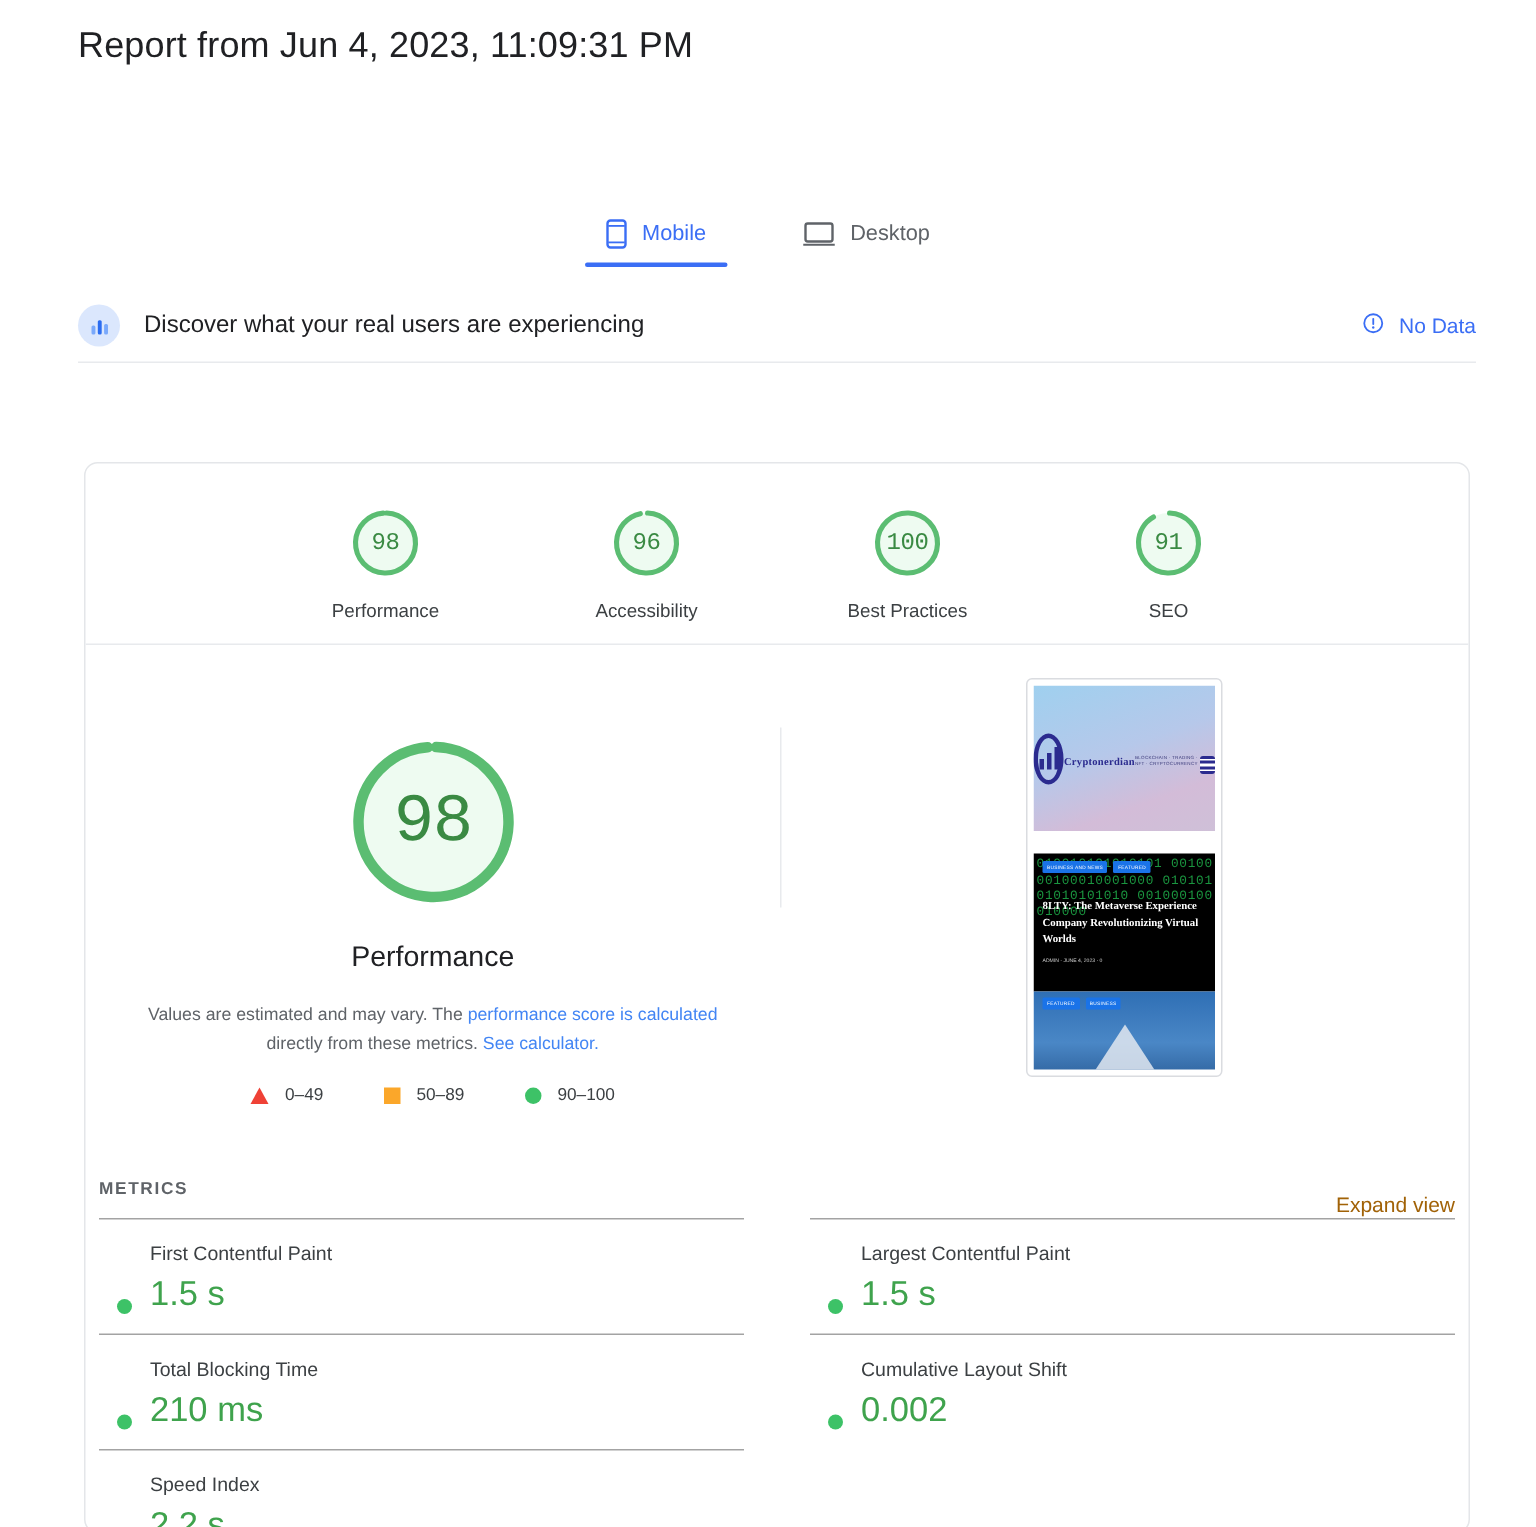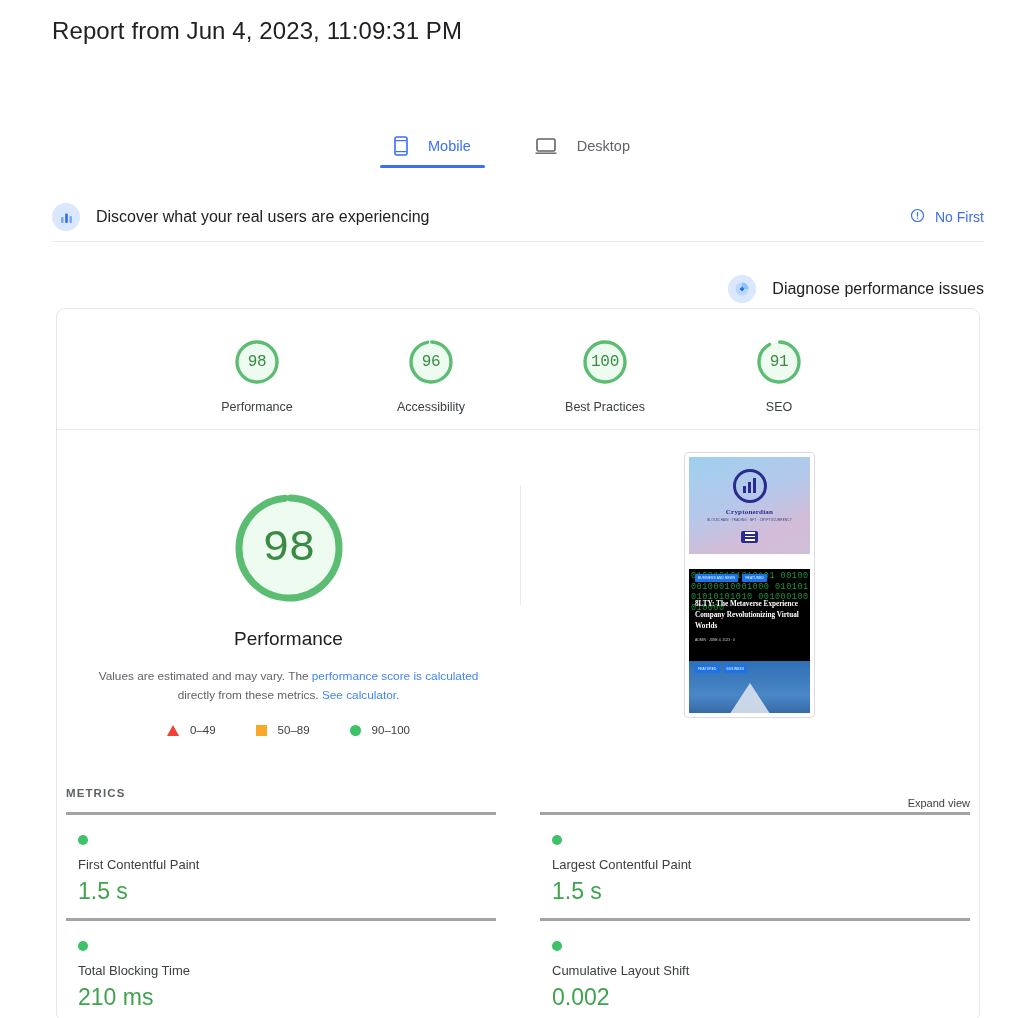--- a/index.html
+++ b/index.html
@@ -42,24 +42,25 @@
     font-family: "Liberation Sans", sans-serif;
     cursor: pointer; letter-spacing: 0.1px;
   }
 
   
   .tabs {
     position: absolute; left: 0; top: 130px; width: 1024px;
     display: flex; justify-content: center; gap: 36px;
   }
   .tab {
-    display: flex; align-items: center; gap: 20px;
+    display: flex; align-items: center; gap: 10px;
     padding: 6px 14px 12px 14px;
     font-size: 14.5px; cursor: pointer; position: relative;
     color: #5f6368;
+    margin-top: 10px;
   }
   .tab.active { color: #3b6ef5; font-weight: 500; }
   .tab.active::after {
     content: ""; position: absolute; left: 0; right: 0; bottom: 0;
     height: 3px; background: #3b6ef5; border-radius: 2px;
   }
   .tab svg { display: block; }
 
   
   .section-row {
@@ -164,21 +165,21 @@
   .thumb {
     width: 131px; height: 266px;
     border: 1px solid #dadce0; border-radius: 4px;
     background: #fff; padding: 4px; overflow: hidden;
   }
   .thumb-inner { width: 100%; height: 100%; overflow: hidden; position: relative; }
 
   .tn-hero {
     height: 97px; position: relative;
     background: linear-gradient(160deg,#9fd0ef 0%,#b6c8ea 45%,#d3bcd8 75%,#cfc0d8 100%);
-    display: flex; flex-direction: column; align-items: center; justify-content: center;
+    display: flex; flex-direction: row; align-items: center; justify-content: center;
   }
   .tn-logo {
     width: 34px; height: 34px; border-radius: 50%;
     border: 3px solid #2b2b8f; display: flex; align-items: flex-end;
     justify-content: center; gap: 2px; padding-bottom: 7px; background: transparent;
   }
   .tn-logo i { display: block; width: 3px; background: #2b2b8f; }
   .tn-logo i:nth-child(1) { height: 7px; }
   .tn-logo i:nth-child(2) { height: 11px; }
   .tn-logo i:nth-child(3) { height: 15px; }
@@ -233,29 +234,29 @@
 
   
   .metrics-head {
     display: flex; align-items: center;
     padding: 0 9px; height: 38px; margin-top: 6px;
   }
   .metrics-title {
     font-size: 11.5px; letter-spacing: 1.1px; color: #5f6368; text-transform: uppercase; font-weight: bold;
   }
   .expand-view {
-    margin-left: auto; font-size: 11px; color: #404040; cursor: pointer; margin-top: 20px;
+    margin-left: auto; font-size: 14px; color: #a16207; cursor: pointer; margin-top: 20px;
   }
   .metrics-grid {
     display: grid; grid-template-columns: 1fr 1fr; column-gap: 44px;
     padding: 0 9px;
   }
   .metric {
-    display: flex; align-items: flex-start; gap: 12px;
-    padding: 15px 0 13px 12px; border-top: 3px solid #a3a3a3; flex-direction: column;
+    display: flex; align-items: flex-end; gap: 12px;
+    padding: 15px 0 13px 12px; border-top: 1px solid #a3a3a3;
   }
   .metric .dot {
     width: 10px; height: 10px; border-radius: 50%; background: #3dc267;
     margin-top: 5px; flex: 0 0 auto;
   }
   .metric .m-name { font-size: 13px; color: #3c4043; line-height: 16px; }
   .metric .m-value {
     font-size: 23px; color: #3fa34d; margin-top: 4px; line-height: 28px;
     font-weight: 400;
   }
@@ -300,35 +301,25 @@
     </div>
     <div class="sec-title">Discover what your real users are experiencing</div>
     <div class="sec-right">
       <span>
         <svg width="15" height="15" viewBox="0 0 16 16">
           <circle cx="8" cy="8" r="6.4" stroke="#3b6ef5" stroke-width="1.3" fill="none"></circle>
           <rect x="7.35" y="4.2" width="1.3" height="5" rx="0.6" fill="#3b6ef5"></rect>
           <circle cx="8" cy="11" r="0.85" fill="#3b6ef5"></circle>
         </svg>
       </span>
-      <span>No First</span>
+      <span>No Data</span>
     </div>
   </div>
   <div class="hr hr-1"></div>
 
-  <div class="section-row sec-lab">
-    <div class="sec-icon lab">
-      <svg width="16" height="16" viewBox="0 0 16 16">
-        <circle cx="8" cy="8" r="6.6" fill="#bcd7fc"></circle>
-        <path d="M8 1.6 A6.4 6.4 0 0 1 14.4 8 L8 8 Z" fill="#8fc0fb"></path>
-        <rect x="6.3" y="6.3" width="3.4" height="3.4" rx="0.6" fill="#1a73e8" transform="rotate(45 8 8)"></rect>
-      </svg>
-    </div>
-    <div class="sec-title">Diagnose performance issues</div>
-  </div>
 
   <div class="card">
 
     <div class="gauges">
 
       <div class="gauge-item">
         <div class="ring-wrap">
           <svg width="52" height="52" viewBox="0 0 52 52">
             <circle cx="26" cy="26" r="20" fill="#eefbf1"></circle>
             <circle cx="26" cy="26" r="20" fill="none" stroke="#5bbd72" stroke-width="3.4" stroke-linecap="round" stroke-dasharray="123.2 125.6" transform="rotate(-88 26 26)"></circle>

